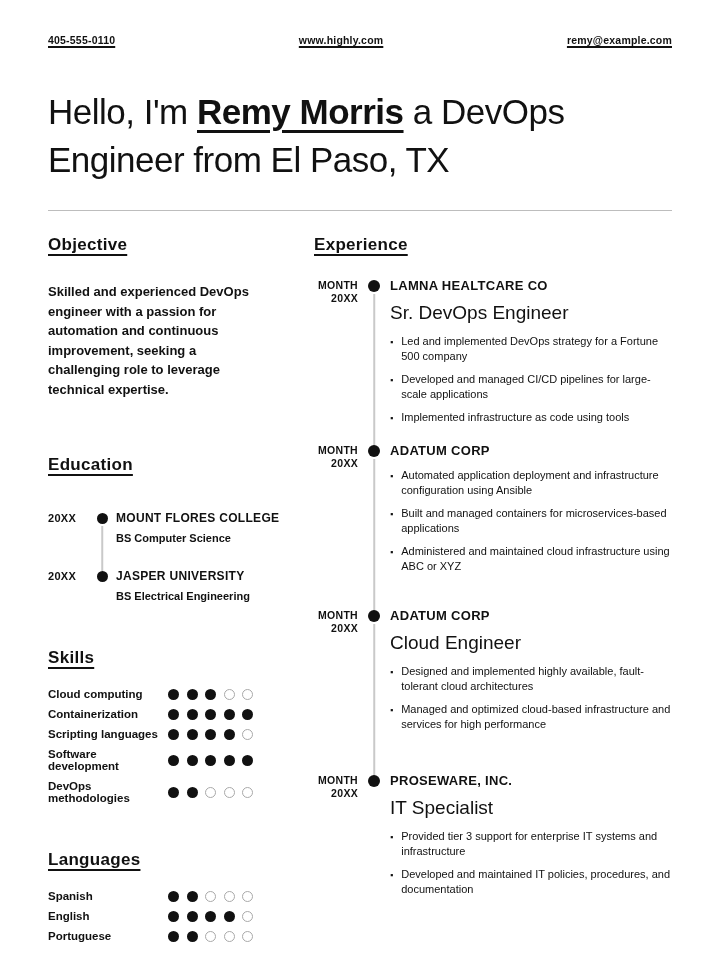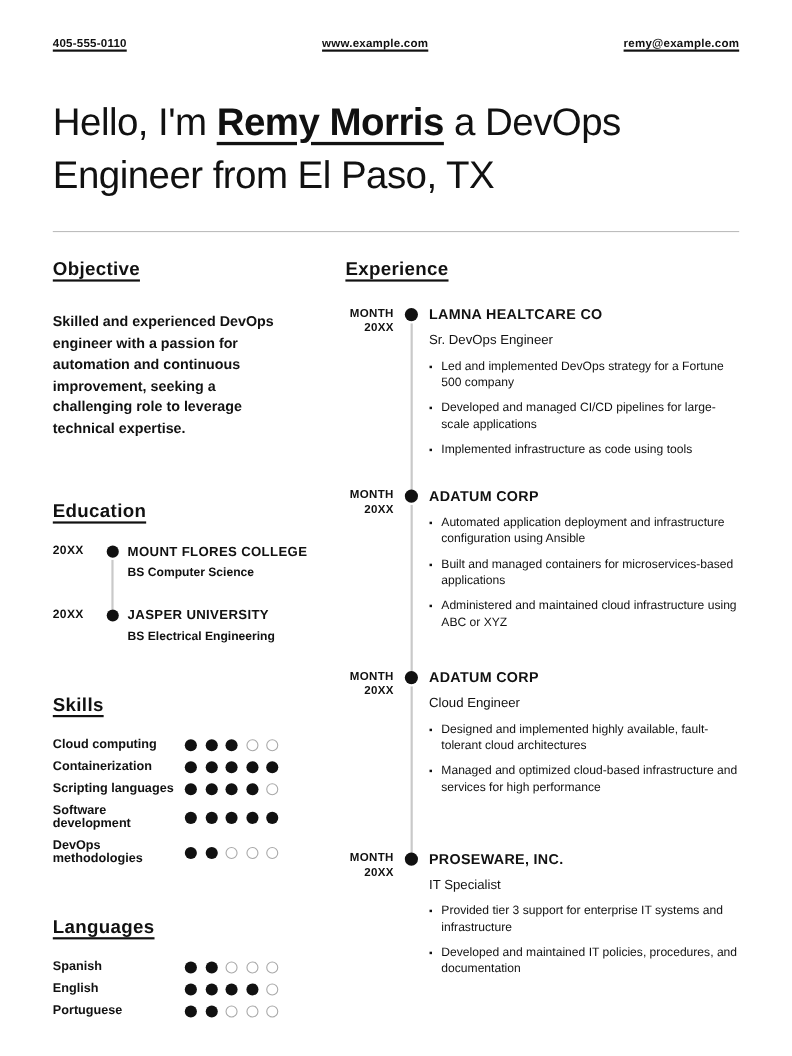--- a/index.html
+++ b/index.html
@@ -61,21 +61,21 @@
 
   
   .objective-text {
     margin: 27px 0 0 0;
     width: 220px;
     font-size: 13px; font-weight: bold; line-height: 19.5px;
   }
 
   
   .education-section { margin-top: 56px; }
-  .edu-entries { margin-top: 19px; }
+  .edu-entries { margin-top: 36px; }
   .edu-entry { display: grid; grid-template-columns: 40px 28px 1fr; }
   .edu-entry.has-line { min-height: 58px; }
   .edu-date { font-size: 11px; font-weight: bold; padding-top: 1px; letter-spacing: 0.3px; }
   .node-cell { position: relative; }
   .node-dot {
     width: 11px; height: 11px; border-radius: 50%;
     background: #111111; margin: 2px auto 0 auto;
   }
   .edu-entry.has-line .node-cell::after {
     content: ""; position: absolute; left: 50%; transform: translateX(-50%);
@@ -105,34 +105,34 @@
   }
   .exp-node-dot {
     width: 12px; height: 12px; border-radius: 50%;
     background: #111111; margin: 2px auto 0 auto;
   }
   .exp-entry:not(:last-child) .node-cell::after {
     content: ""; position: absolute; left: 50%; transform: translateX(-50%);
     top: 16px; bottom: -3px; width: 1.5px; background: #c9c9c9;
   }
   .exp-company { font-size: 13px; font-weight: bold; letter-spacing: 0.3px; }
-  .exp-role { font-size: 12px; margin-top: 9px; }
+  .exp-role { font-size: 19px; margin-top: 9px; }
   .exp-bullets { margin: 10px 0 0 0; padding: 0; list-style: none; }
   .exp-bullets li { display: flex; gap: 8px; font-size: 11px; font-weight: normal; line-height: 14.5px; margin-bottom: 9px; }
   .bullet-marker { flex: 0 0 auto; }
   .bullet-marker::before { content: "▪"; font-size: 9px; line-height: 14.5px; }
 </style>
 </head>
 <body>
 
 <div class="page">
 
   <div class="contact-row">
     <a href="#">405-555-0110</a>
-    <a href="#">www.example.com</a>
+    <a href="#">www.highly.com</a>
     <a href="#">remy@example.com</a>
   </div>
 
   <h1 class="hero"><span>Hello, I'm </span><span class="name">Remy Morris</span><span> a DevOps Engineer from El Paso, TX</span></h1>
 
   <hr class="divider">
 
   <div class="columns">
 
     <div class="left-col">

